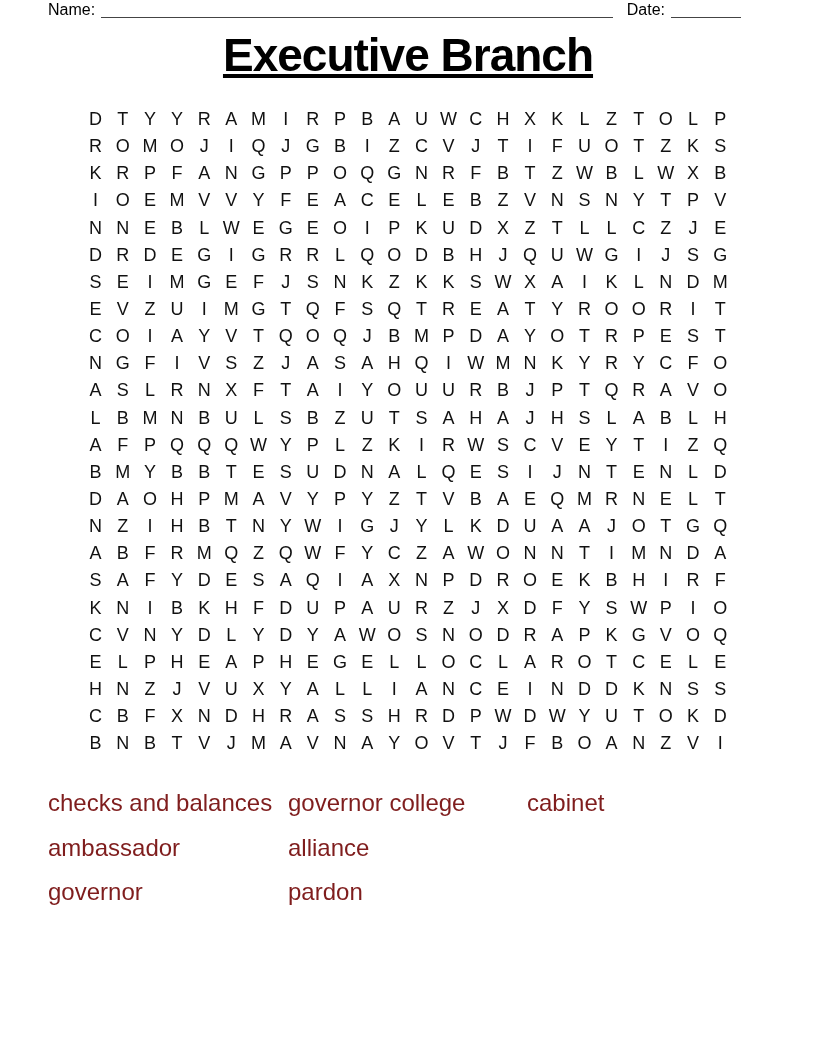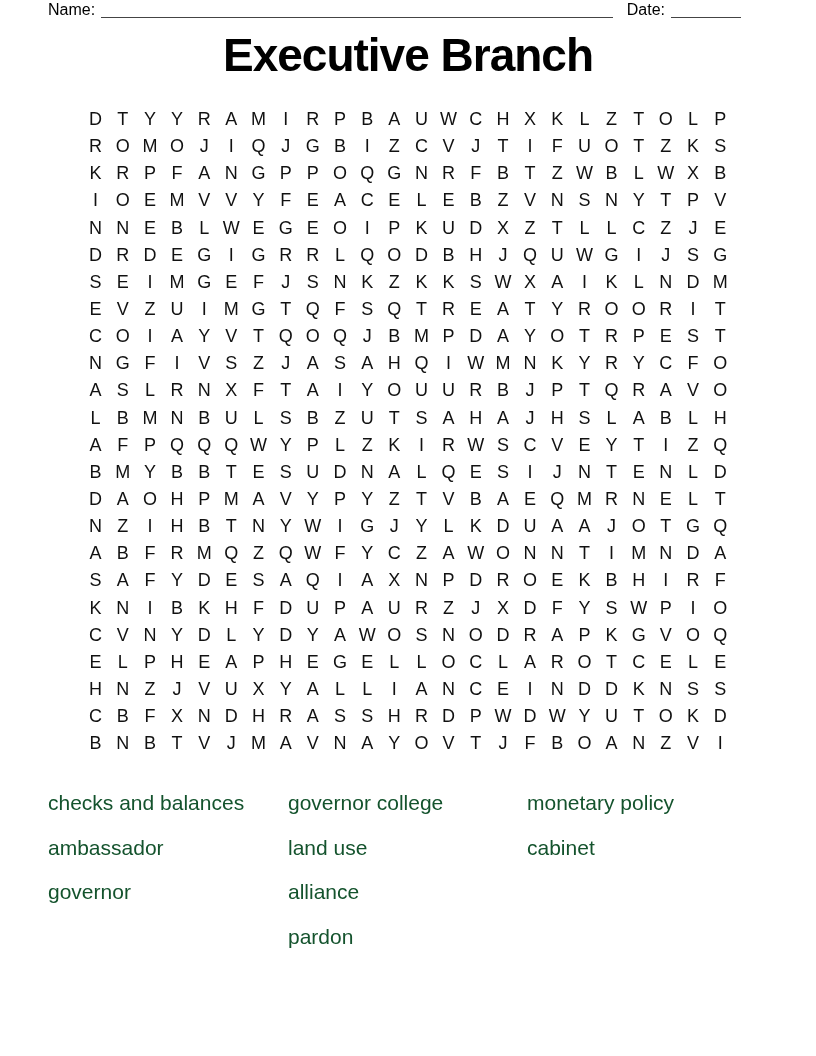--- a/index.html
+++ b/index.html
@@ -36,20 +36,21 @@
   .date-line { width: 70px; margin-left: 6px; }
 
   
   .title {
     margin-top: 11px;
     text-align: center;
     font-size: 46px;
     line-height: 52px;
     font-weight: bold;
     letter-spacing: -1px;
+    text-decoration: underline;
   }
 
   
   .grid {
     margin: 25px 0 0 82px;
     width: 652px;
   }
   .grid-row {
     display: flex;
     height: 27.15px;
@@ -63,24 +64,24 @@
     color: #111111;
   }
 
   
   .word-list {
     display: grid;
     grid-template-columns: 240px 239px auto;
     margin: 31px 0 0 48px;
   }
   .word-item {
-    font-size: 21px;
+    font-size: 24px;
     height: 44.5px;
     line-height: 30px;
-    color: #14532d;
+    color: #7f1d1d;
   }
 </style>
 </head>
 <body>
 
 <div class="page">
 
   <div class="header-row">
     <span class="header-label">Name:</span>
     <span class="blank-line name-line"></span>
@@ -718,23 +719,21 @@
     </div>
 
   <div class="word-list" id="word-list">
       <div>
         <div class="word-item">checks and balances</div>
         <div class="word-item">ambassador</div>
         <div class="word-item">governor</div>
       </div>
       <div>
         <div class="word-item">governor college</div>
-        <div class="word-item">land use</div>
         <div class="word-item">alliance</div>
         <div class="word-item">pardon</div>
       </div>
       <div>
-        <div class="word-item">monetary policy</div>
         <div class="word-item">cabinet</div>
       </div>
     </div>
 
 </div>
 
 </body></html>

